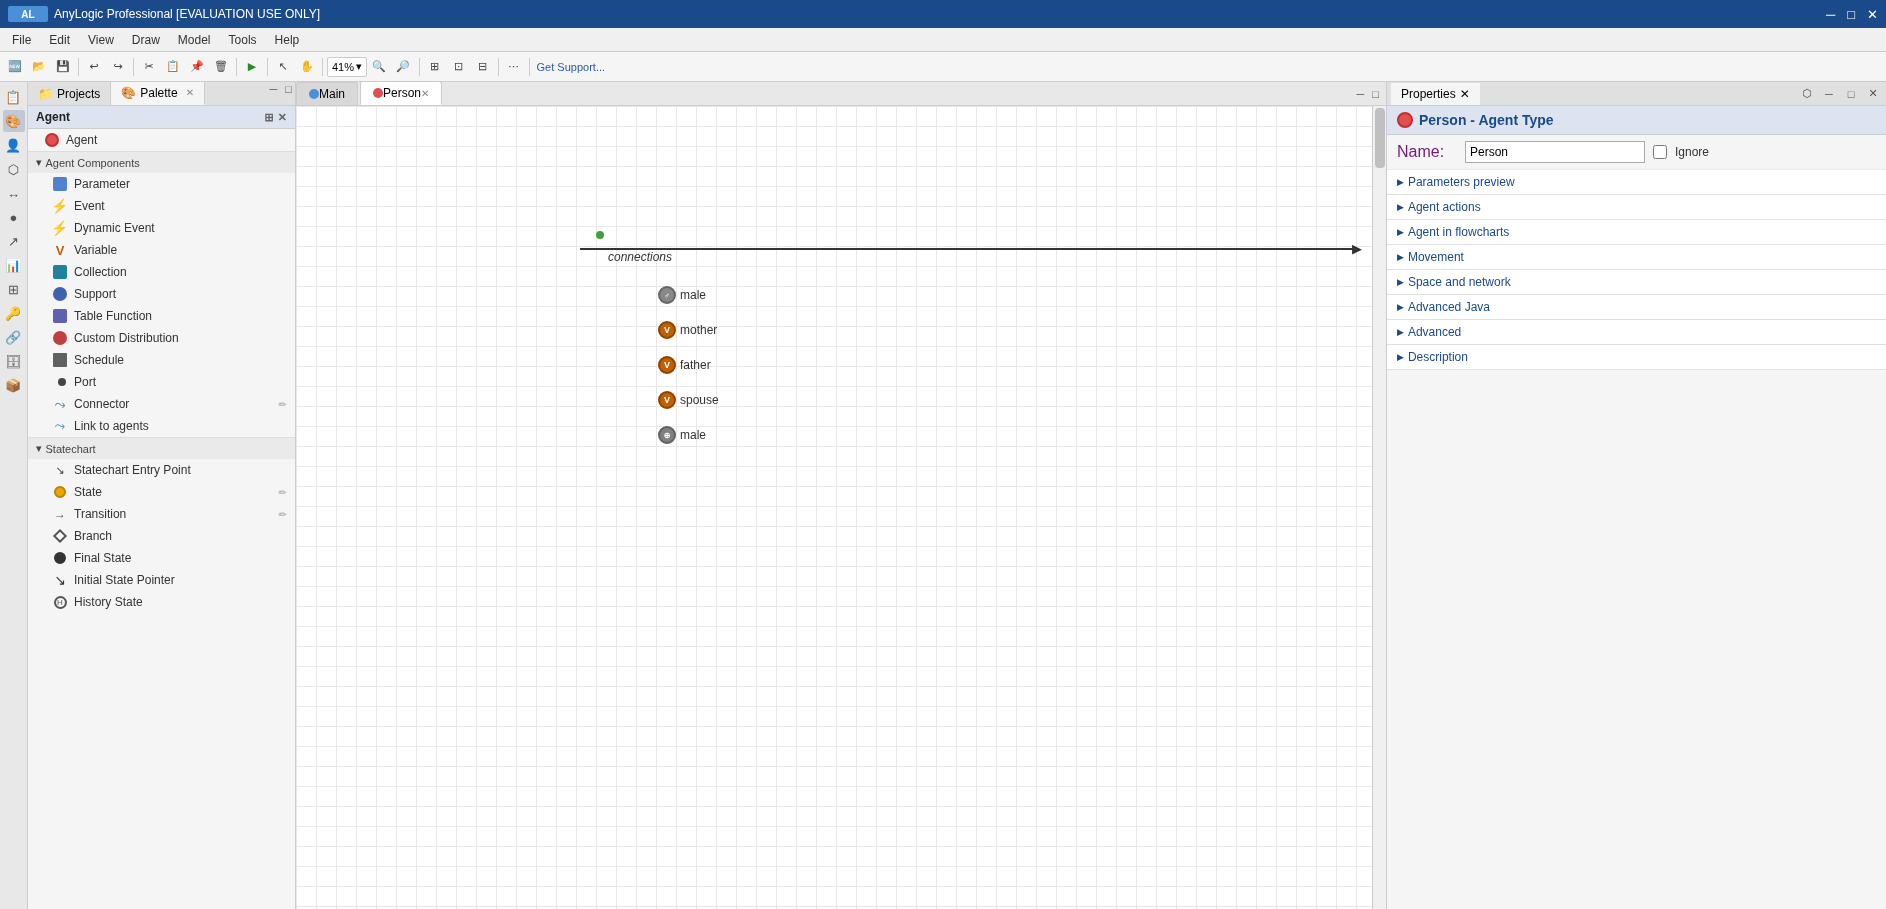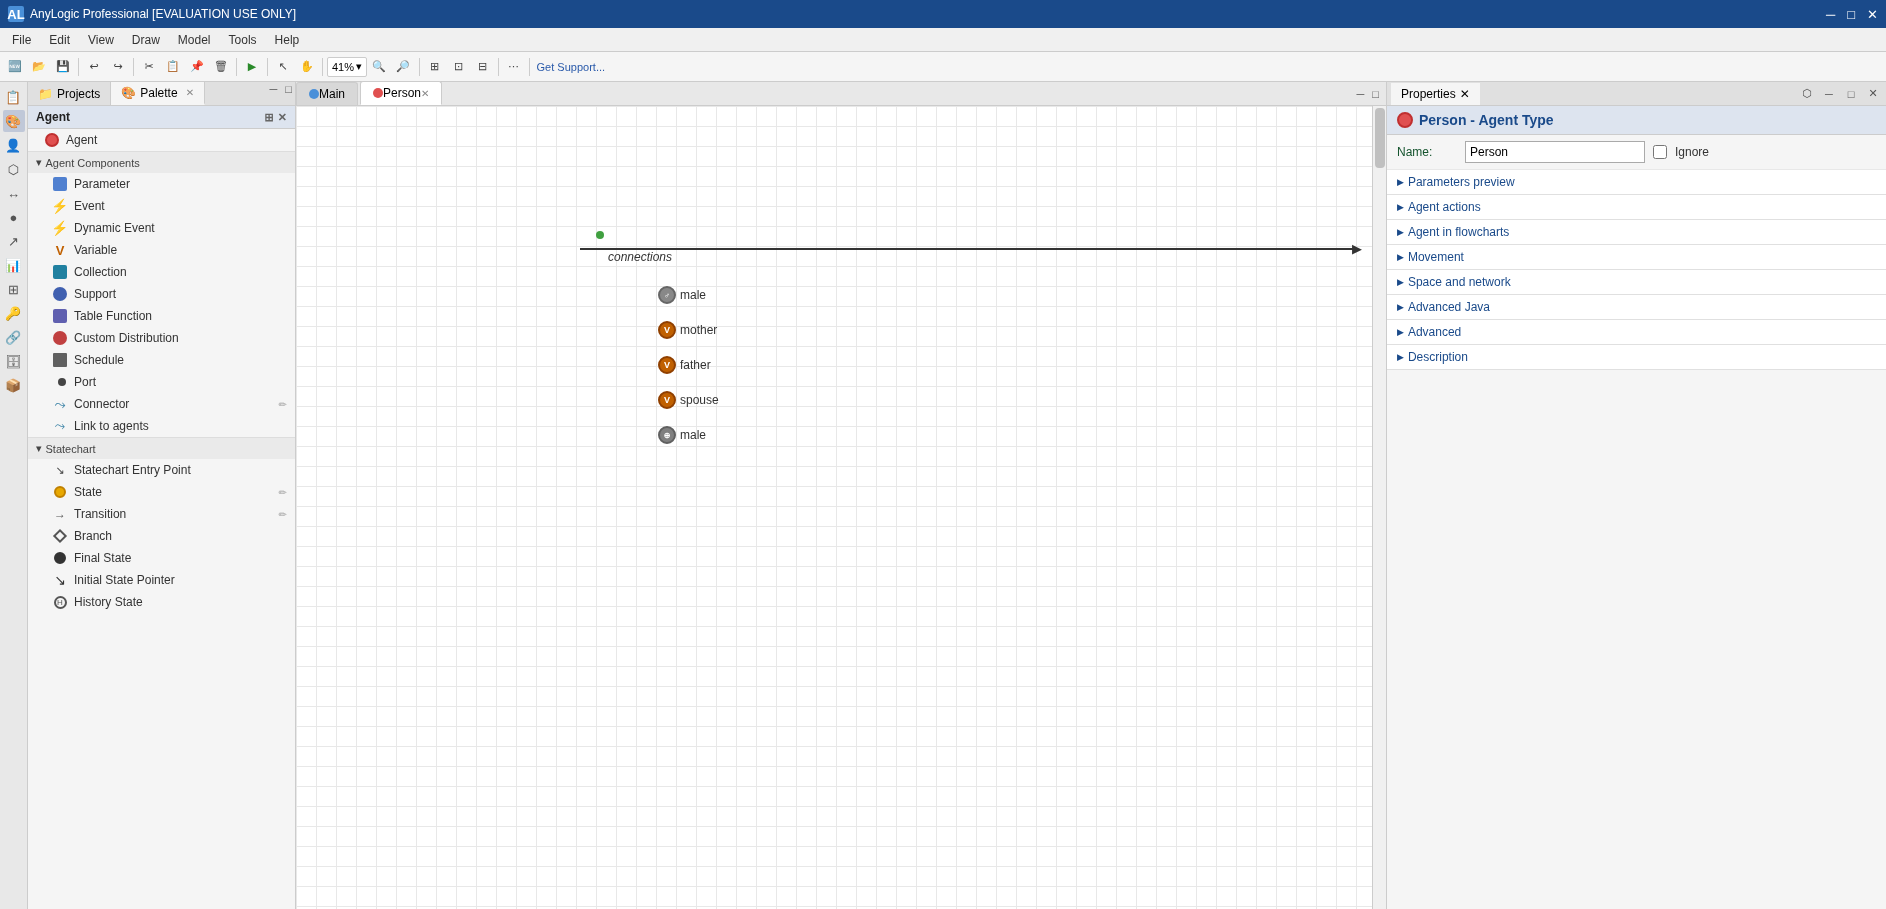--- a/index.html
+++ b/index.html
@@ -9,21 +9,21 @@
     .title-bar {
       background: #1a4a8a;
       color: white;
       height: 28px;
       display: flex;
       align-items: center;
       padding: 0 8px;
       justify-content: space-between;
     }
     .title-bar-left { display: flex; align-items: center; gap: 6px; font-size: 12px; }
-    .title-bar-icon { width: 16px; height: 16px; background: #4a90d9; border-radius: 2px; display: flex; align-items: center; justify-content: center; color: white; font-size: 13px; font-weight: bold; }
+    .title-bar-icon { width: 40px; height: 16px; background: #4a90d9; border-radius: 2px; display: flex; align-items: center; justify-content: center; color: white; font-size: 10px; font-weight: bold; }
     .title-bar-right { display: flex; gap: 12px; font-size: 11px; }
     .title-btn { cursor: pointer; color: white; background: none; border: none; font-size: 13px; }
 
     
     .menu-bar {
       background: #f0f0f0;
       height: 24px;
       display: flex;
       align-items: center;
       padding: 0 4px;
@@ -302,21 +302,21 @@
     .prop-header-icon { width: 16px; height: 16px; border-radius: 50%; background: #e05050; border: 2px solid #c03030; flex-shrink: 0; }
     .prop-header-title { font-size: 14px; font-weight: bold; color: #1a4a8a; }
 
     .prop-row {
       display: flex;
       align-items: center;
       padding: 6px 10px;
       border-bottom: 1px solid #e8e8e8;
       gap: 8px;
     }
-    .prop-label { font-size: 12px; color: #14532d; width: 60px; flex-shrink: 0; }
+    .prop-label { font-size: 16px; color: #701a75; width: 60px; flex-shrink: 0; }
     .prop-input {
       border: 1px solid #aaa;
       background: white;
       padding: 2px 4px;
       font-size: 12px;
       height: 22px;
       width: 180px;
       outline: none;
     }
     .prop-checkbox { width: 14px; height: 14px; }

